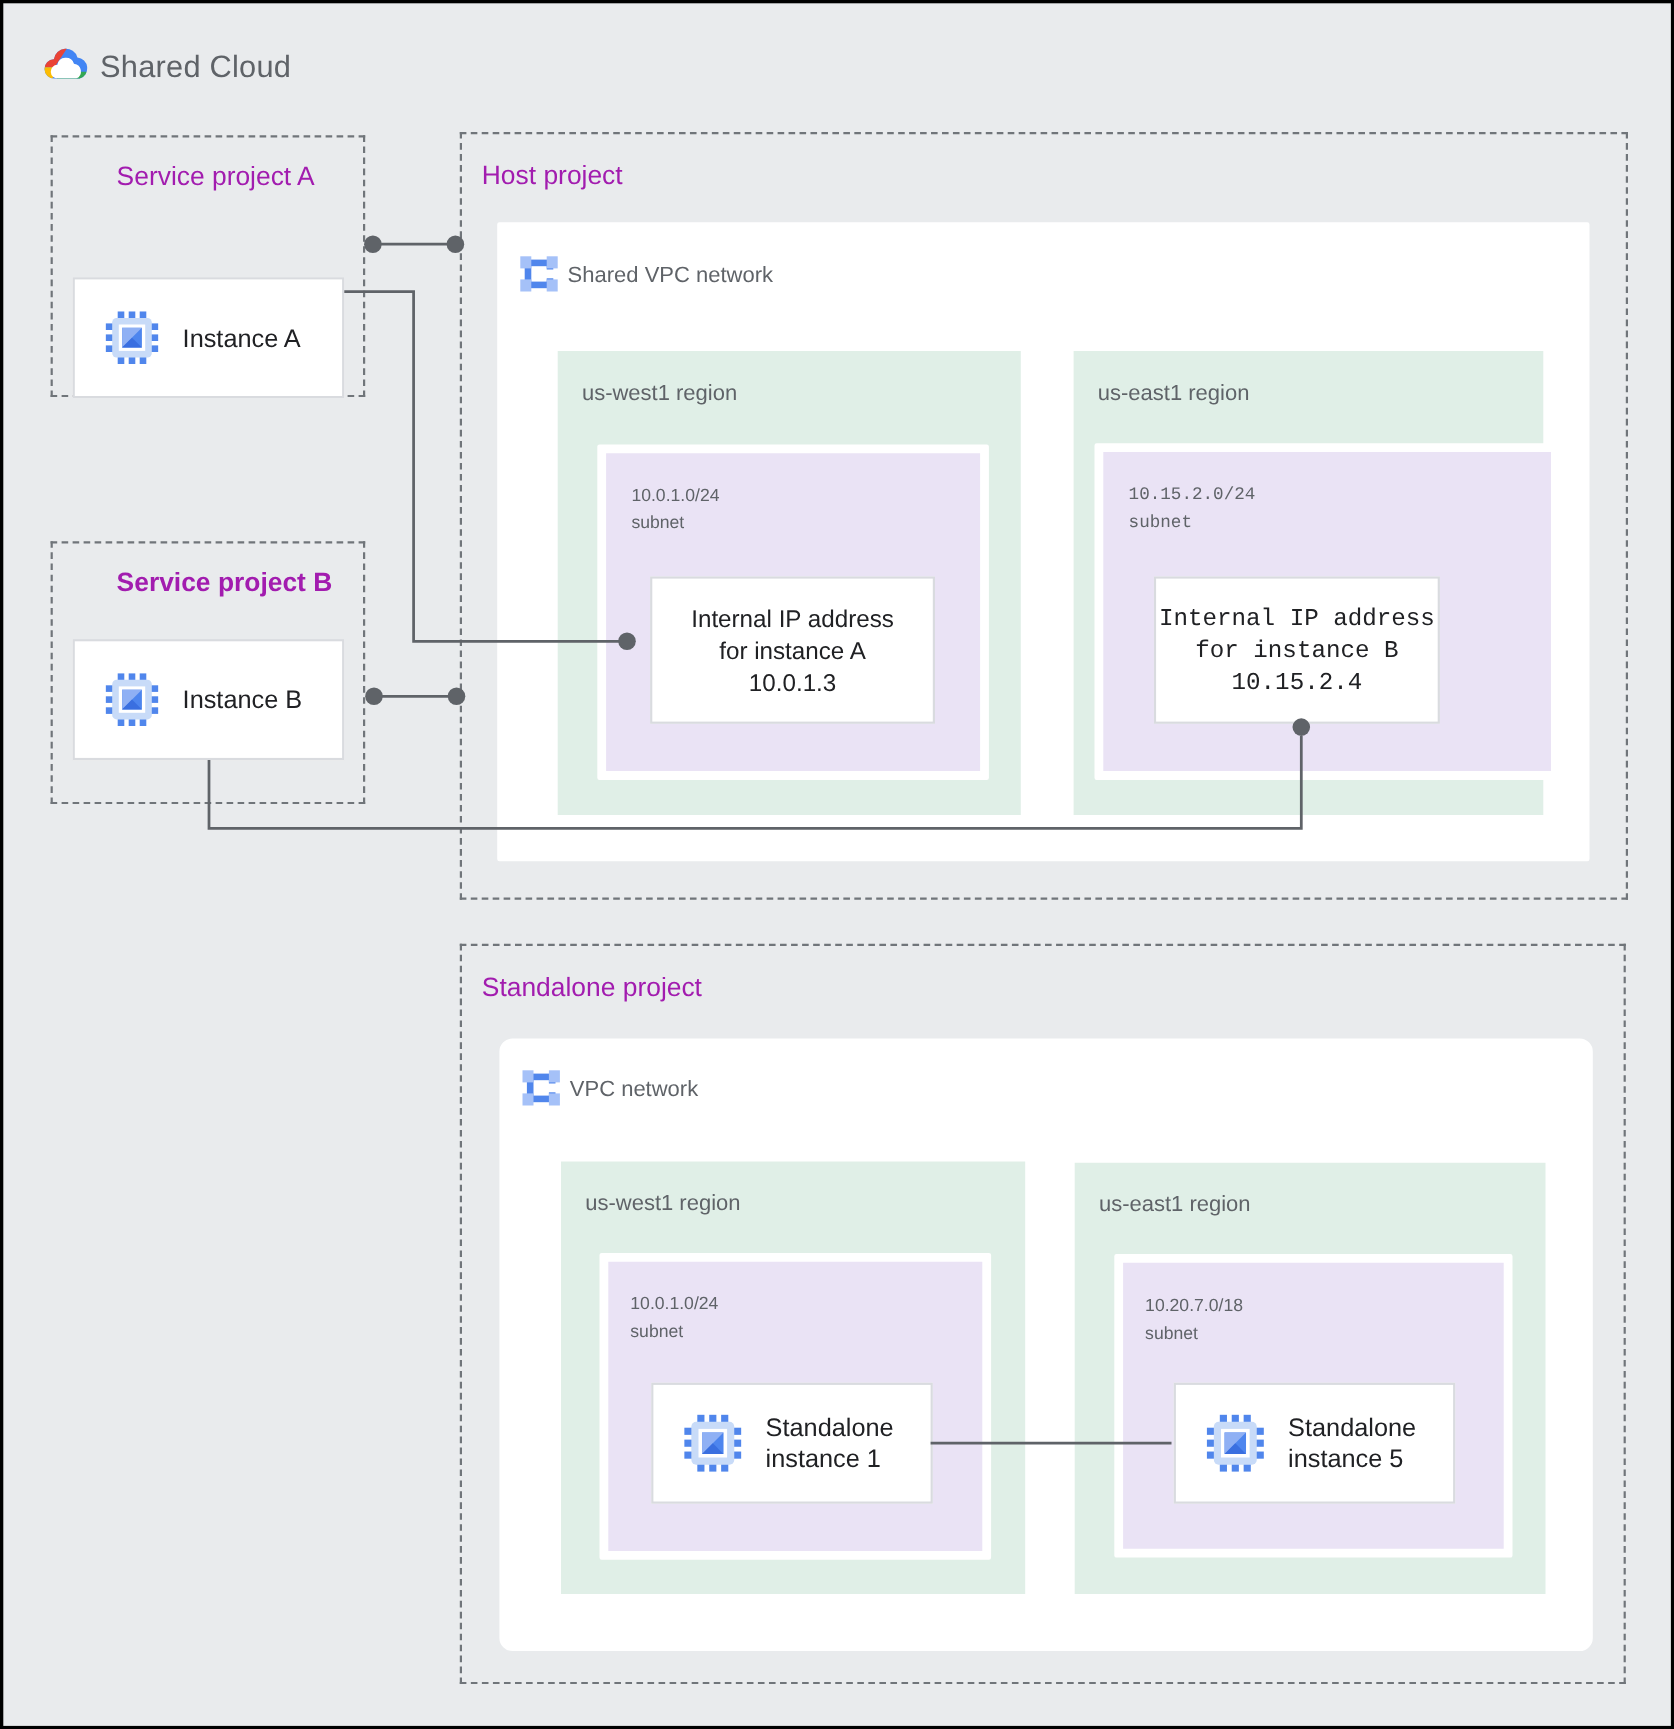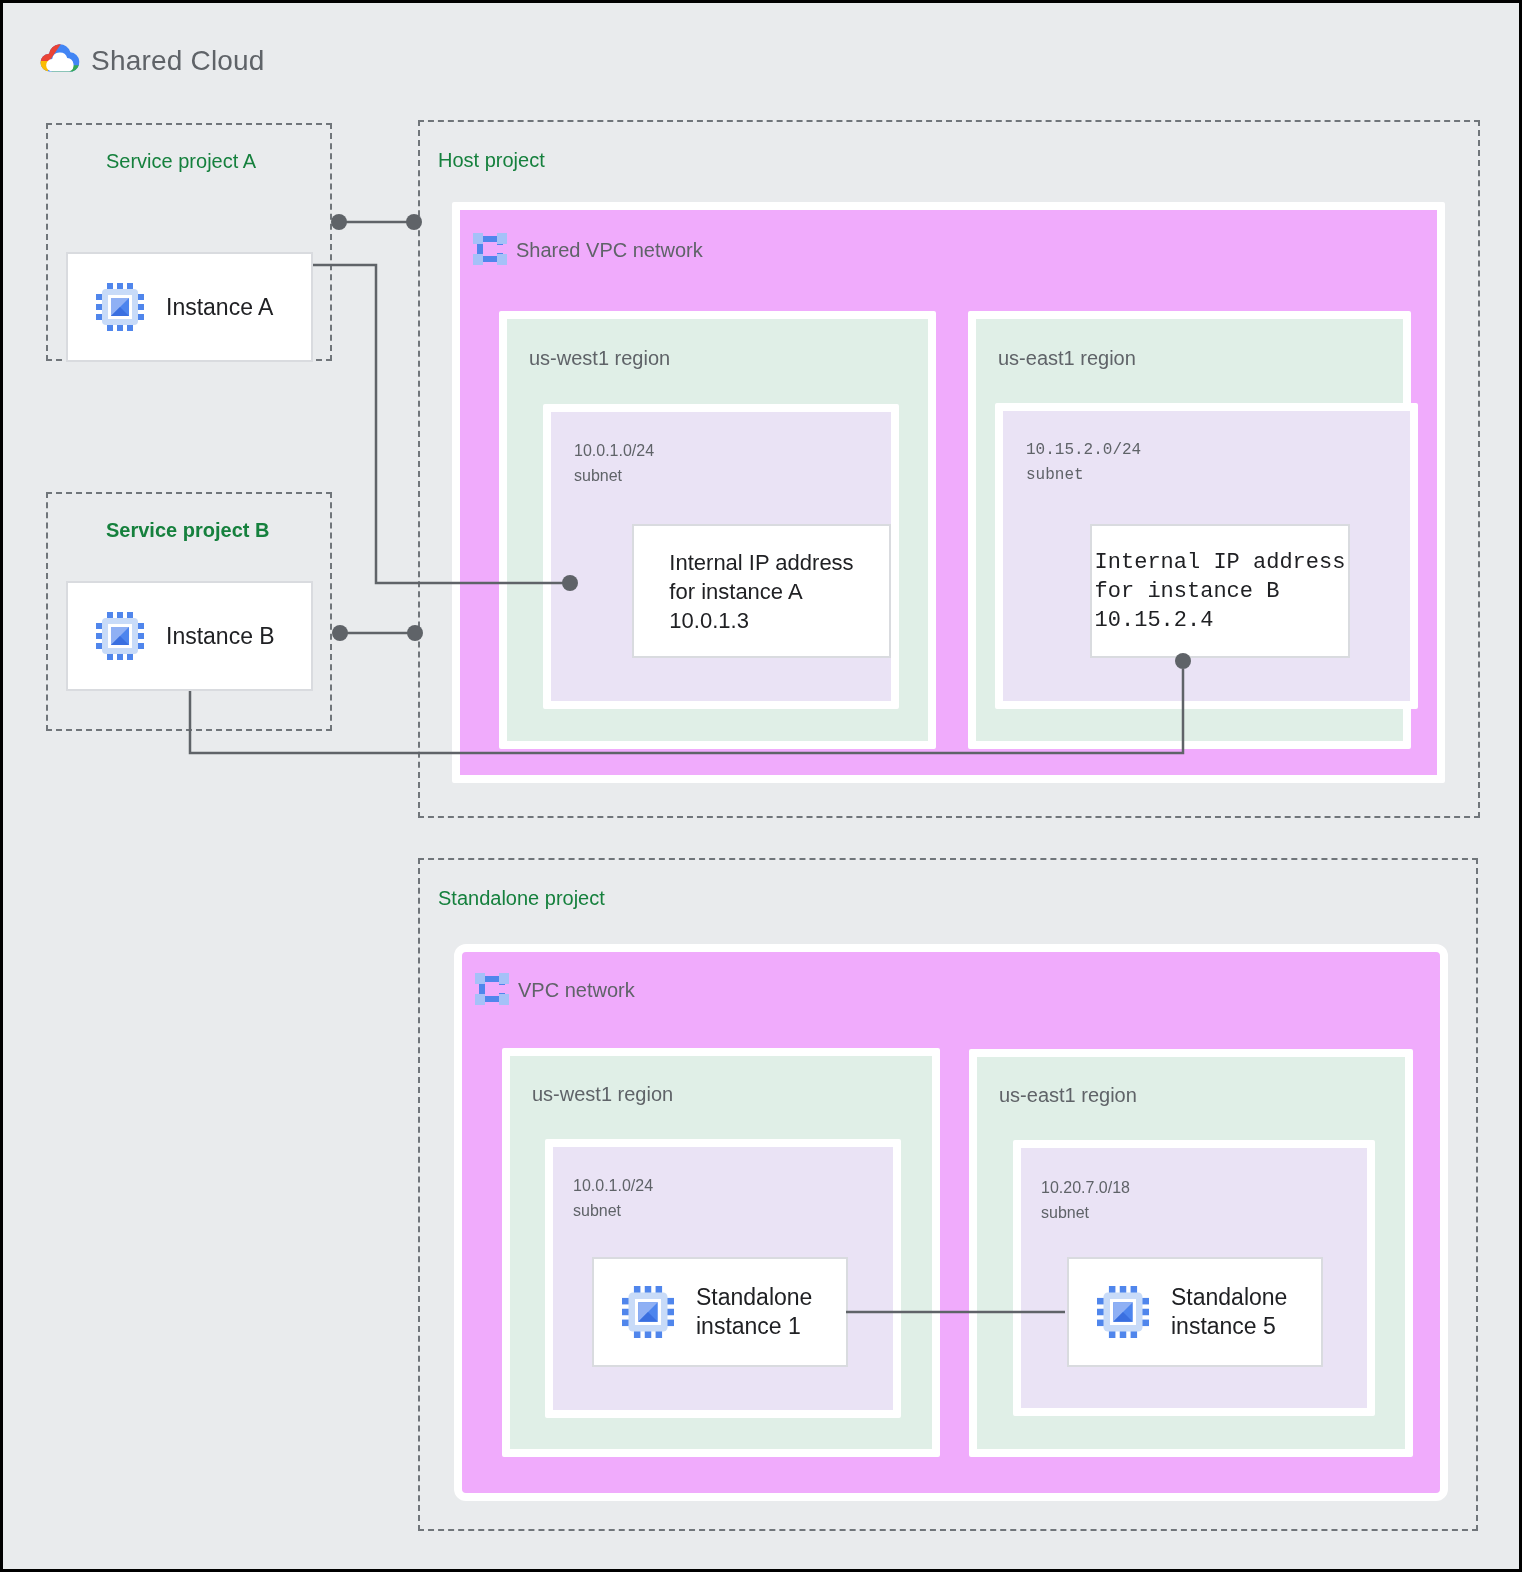--- a/index.html
+++ b/index.html
@@ -14,29 +14,29 @@
   }
   .abs{position:absolute;}
   .dashed-box{
     position:absolute;
     border:2px dashed #70757a;
     box-sizing:border-box;
     background:transparent;
   }
   .proj-label{
     position:absolute;
-    font-size:20px;color:#15803d;line-height:24px;white-space:nowrap;
+    font-size:24px;color:#a21caf;line-height:24px;white-space:nowrap;
   }
   .tint-box{
     position:absolute;
     border:8px solid #ffffff;
     box-sizing:border-box;
     border-radius:2px;
   }
-  .blue{background:#f0abfc;}
+  .blue{background:#ffffff;}
   .green{background:#e0efe7;}
   .purple{background:#eae3f5;}
   .net-label{
     position:absolute;
     font-size:20px;color:#5f6368;line-height:22px;white-space:nowrap;
   }
   .subnet-label{
     position:absolute;
     font-size:16px;color:#5f6368;line-height:25px;
   }
@@ -46,21 +46,21 @@
     border:2px solid #d9dbdf;
     box-sizing:border-box;
   }
   .instance-card{display:flex;align-items:center;}
   .instance-card .chip{flex:0 0 auto;margin-left:28px;}
   .instance-card .ilabel{
     margin-left:22px;
     font-size:23px;color:#202124;line-height:29px;
   }
   .ip-card{
-    display:flex;align-items:center;justify-content:center;margin-left:41px;
+    display:flex;align-items:center;justify-content:center;text-align:center;
   }
   .ip-card .iptext{
     font-size:22px;color:#202124;line-height:29px;
   }
   svg{display:block;}
   #connectors{position:absolute;left:0;top:0;pointer-events:none;}
   .logo-text{
     position:absolute;left:88px;top:41px;
     font-size:28px;line-height:34px;color:#5f6368;letter-spacing:0.2px;white-space:nowrap;
   }

